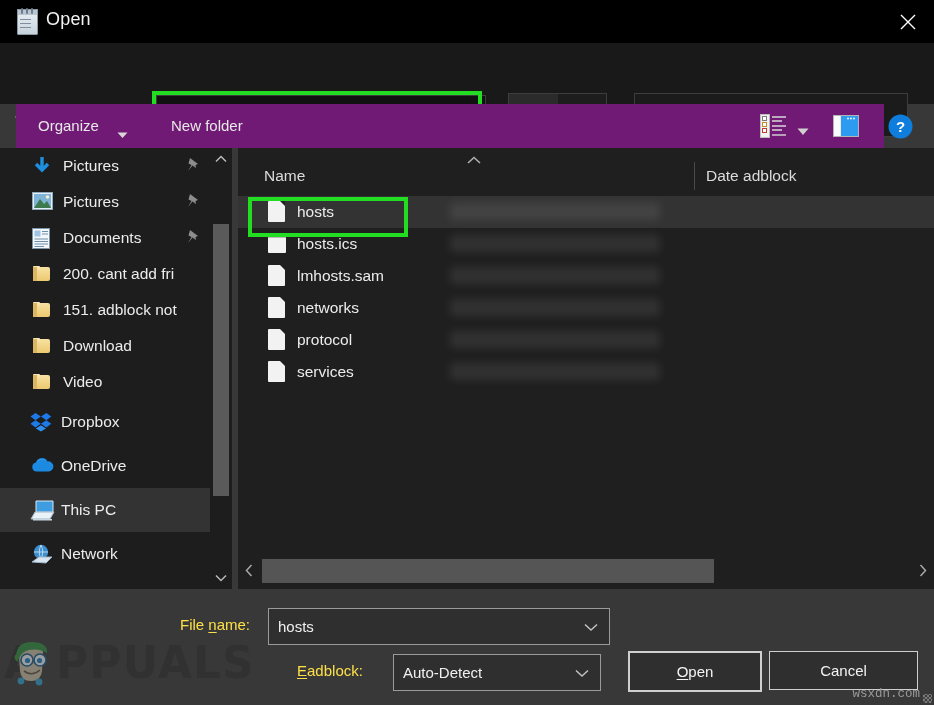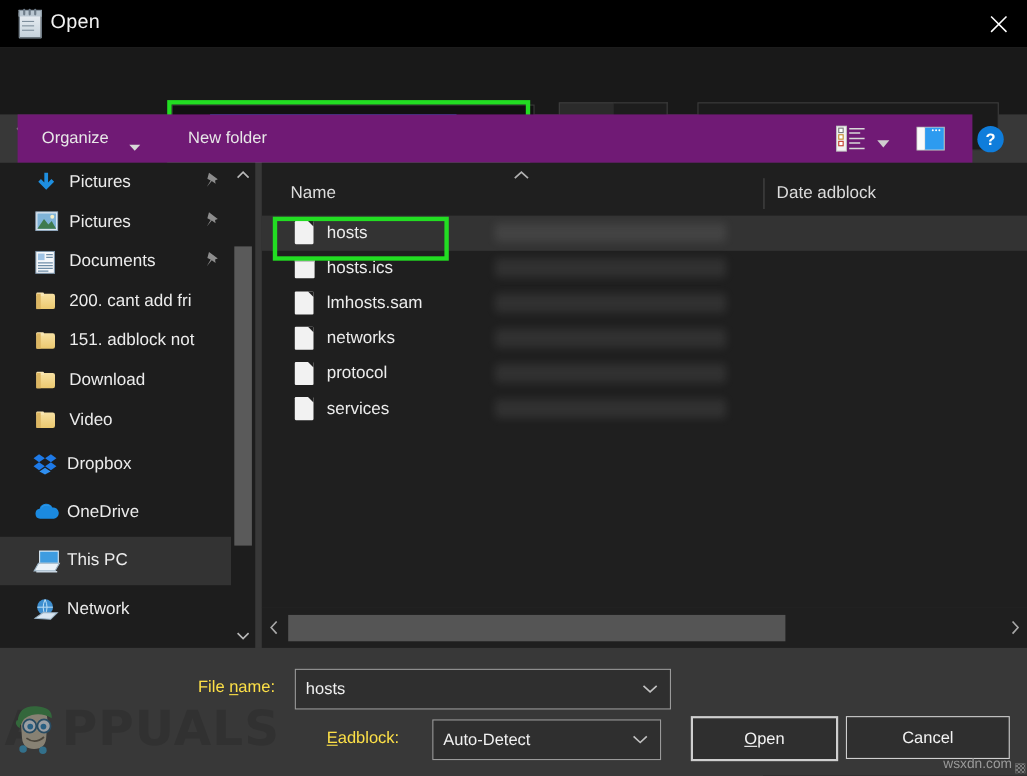--- a/index.html
+++ b/index.html
@@ -113,21 +113,21 @@
   .cb-encoding{left:393px;top:654px;width:206px;height:35px;}
   .btn{position:absolute;height:37px;border:1px solid #cfcfcf;background:#2f2f2f;display:flex;align-items:center;justify-content:center;font-size:15px;color:#f3f3f3;}
   .btn-open{left:628px;top:651px;width:130px;border-width:2px;}
   .btn-cancel{left:769px;top:651px;width:147px;}
   u{text-underline-offset:2px;}
 
   
   .wm-appuals{position:absolute;left:4px;top:633px;height:58px;display:flex;align-items:center;opacity:.55;}
   .wm-text{font-size:44px;font-weight:bold;color:#2c2c2c;letter-spacing:1px;font-family:"DejaVu Sans",sans-serif;}
   .wm-face{position:relative;width:46px;height:50px;margin:0 1px 0 -30px;}
-  .wm-site{position:absolute;right:14px;bottom:4px;font-size:12.5px;color:#9a9a9a;font-family:Liberation Sans, sans-serif;}
+  .wm-site{position:absolute;right:14px;bottom:4px;font-size:12.5px;color:#9a9a9a;font-family:Liberation Mono, monospace;}
   .wm-dots{position:absolute;right:2px;bottom:2px;width:9px;height:9px;
            background:repeating-linear-gradient(0deg,#8c8c8c 0 2px,transparent 2px 4px),
                       repeating-linear-gradient(90deg,#8c8c8c 0 2px,transparent 2px 4px);
            background-blend-mode:multiply;opacity:.8;}
 </style>
 </head>
 <body>
 
 <div class="dialog">
 

